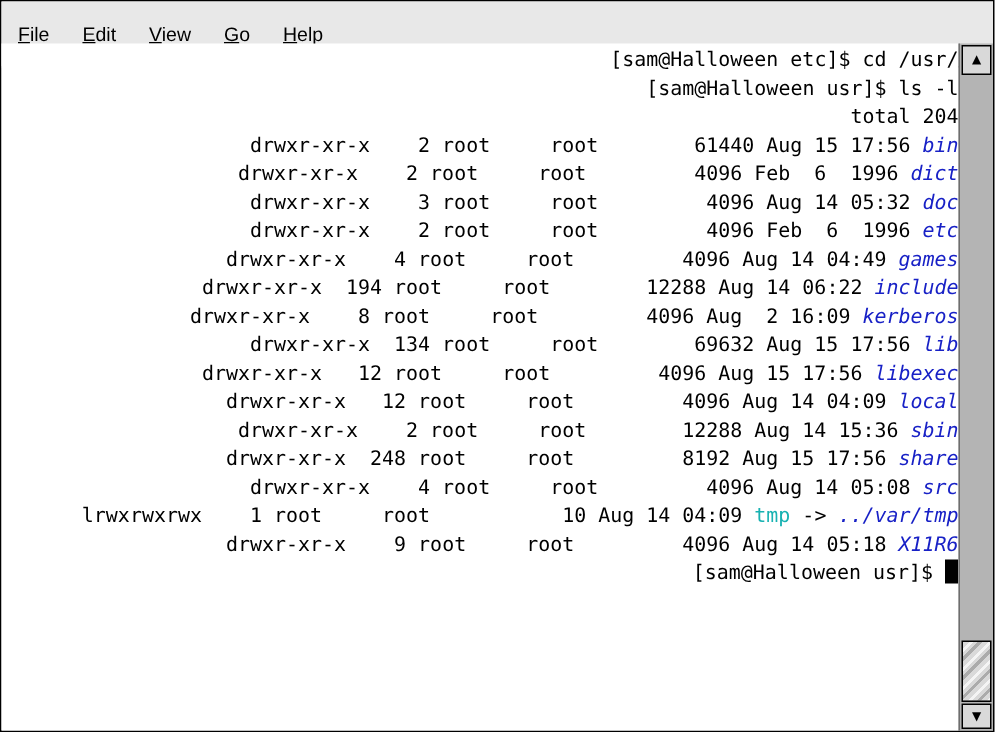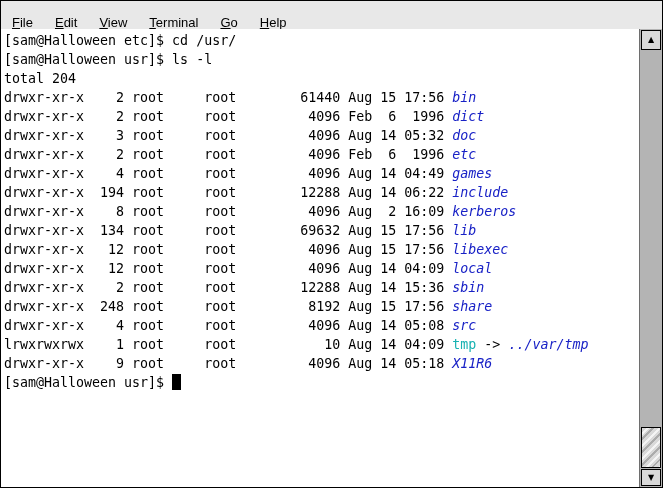--- a/index.html
+++ b/index.html
@@ -26,20 +26,21 @@
   
   .screen {
     position:absolute; left:0; top:28px; right:23px; bottom:0;
     background:#ffffff; color:#000;
     font-family:"DejaVu Sans Mono", monospace;
     font-size:13.3px; line-height:19px;
     white-space:pre;
     padding:2px 0 0 3px;
     overflow:hidden;
     cursor:text;
+    text-align:right;
   }
   .term-line { height:19px; }
   .seg-plain { color:var(--text-color,#000); }
   .seg-dir   { color:var(--dir-color,#1821c6);font-style:italic; }
   .seg-link  { color:var(--link-color,#18b2b2); }
   .seg-cursor {
     display:inline-block; width:9px; height:16px;
     background:var(--text-color,#000);
     vertical-align:-3px;
   }
@@ -70,21 +71,20 @@
 </style>
 </head>
 <body>
 
 <div class="frame">
 
   <div class="menubar">
       <div class="menu-item"><span class="mnemonic">F</span>ile</div>
       <div class="menu-item"><span class="mnemonic">E</span>dit</div>
       <div class="menu-item"><span class="mnemonic">V</span>iew</div>
-      <div class="menu-item"><span class="mnemonic">T</span>erminal</div>
       <div class="menu-item"><span class="mnemonic">G</span>o</div>
       <div class="menu-item"><span class="mnemonic">H</span>elp</div>
     </div>
 
   <div class="screen"><div class="term-line"><span class="seg-plain">[sam@Halloween etc]$ cd /usr/</span></div><div class="term-line"><span class="seg-plain">[sam@Halloween usr]$ ls -l</span></div><div class="term-line"><span class="seg-plain">total 204</span></div><div class="term-line"><span class="seg-plain">drwxr-xr-x    2 root     root        61440 Aug 15 17:56 </span><span class="seg-dir">bin</span></div><div class="term-line"><span class="seg-plain">drwxr-xr-x    2 root     root         4096 Feb  6  1996 </span><span class="seg-dir">dict</span></div><div class="term-line"><span class="seg-plain">drwxr-xr-x    3 root     root         4096 Aug 14 05:32 </span><span class="seg-dir">doc</span></div><div class="term-line"><span class="seg-plain">drwxr-xr-x    2 root     root         4096 Feb  6  1996 </span><span class="seg-dir">etc</span></div><div class="term-line"><span class="seg-plain">drwxr-xr-x    4 root     root         4096 Aug 14 04:49 </span><span class="seg-dir">games</span></div><div class="term-line"><span class="seg-plain">drwxr-xr-x  194 root     root        12288 Aug 14 06:22 </span><span class="seg-dir">include</span></div><div class="term-line"><span class="seg-plain">drwxr-xr-x    8 root     root         4096 Aug  2 16:09 </span><span class="seg-dir">kerberos</span></div><div class="term-line"><span class="seg-plain">drwxr-xr-x  134 root     root        69632 Aug 15 17:56 </span><span class="seg-dir">lib</span></div><div class="term-line"><span class="seg-plain">drwxr-xr-x   12 root     root         4096 Aug 15 17:56 </span><span class="seg-dir">libexec</span></div><div class="term-line"><span class="seg-plain">drwxr-xr-x   12 root     root         4096 Aug 14 04:09 </span><span class="seg-dir">local</span></div><div class="term-line"><span class="seg-plain">drwxr-xr-x    2 root     root        12288 Aug 14 15:36 </span><span class="seg-dir">sbin</span></div><div class="term-line"><span class="seg-plain">drwxr-xr-x  248 root     root         8192 Aug 15 17:56 </span><span class="seg-dir">share</span></div><div class="term-line"><span class="seg-plain">drwxr-xr-x    4 root     root         4096 Aug 14 05:08 </span><span class="seg-dir">src</span></div><div class="term-line"><span class="seg-plain">lrwxrwxrwx    1 root     root           10 Aug 14 04:09 </span><span class="seg-link">tmp</span><span class="seg-plain"> -&gt; </span><span class="seg-dir">../var/tmp</span></div><div class="term-line"><span class="seg-plain">drwxr-xr-x    9 root     root         4096 Aug 14 05:18 </span><span class="seg-dir">X11R6</span></div><div class="term-line"><span class="seg-plain">[sam@Halloween usr]$ </span><span class="seg-cursor"></span></div></div>
 
   <div class="scrollbar">
     <div class="sb-btn sb-btn-up">
       <span>▲</span>
     </div>

